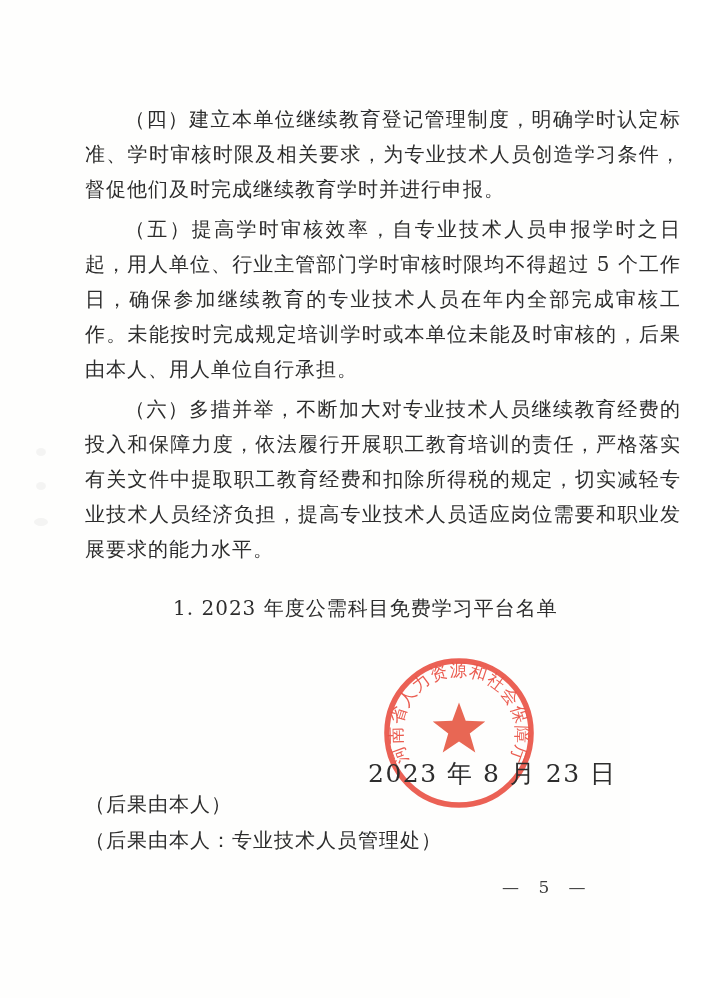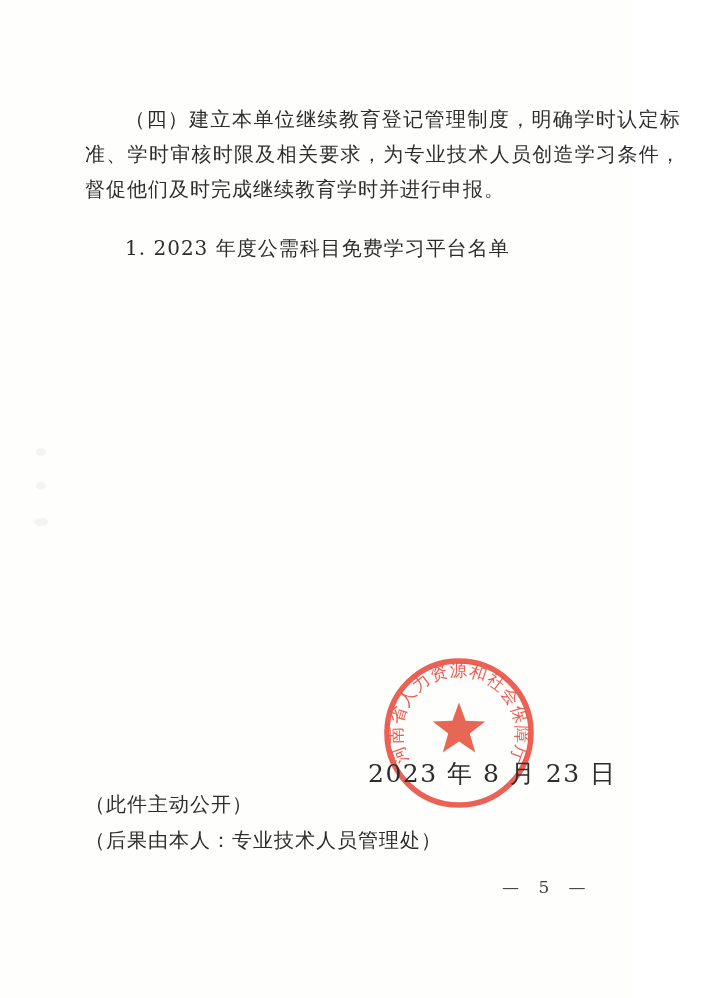--- a/index.html
+++ b/index.html
@@ -19,21 +19,21 @@
     font-size:20px; line-height:35px; letter-spacing:1px;
     text-align:justify;
   }
   .content p { margin:0 0 5px 0; text-indent:2em; }
   .attachments {
     display:flex; flex-direction:row;
     margin-top:24px; margin-left:2em;
   }
   .attach-label { white-space:nowrap; }
   .attach-items { display:flex; flex-direction:column; }
-  .attach-items .attach-item { white-space:nowrap; }
+  .attach-items .attach-item { white-space:nowrap;margin-left:48px; }
   
   .seal {
     position:absolute; left:380px; top:654px; width:158px; height:158px;
     opacity:0.93;
   }
   
   .date-line {
     position:absolute; left:368px; top:757px;
     font-size:25px; letter-spacing:1.5px; color:#2d2d2d;
     white-space:nowrap;
@@ -54,41 +54,43 @@
   .a2 { left:36px; top:482px; }
   .a3 { left:34px; top:518px; width:14px; }
 </style>
 </head>
 <body>
 
 <div class="page">
 
   <div class="content">
     <p>（四）建立本单位继续教育登记管理制度，明确学时认定标准、学时审核时限及相关要求，为专业技术人员创造学习条件，督促他们及时完成继续教育学时并进行申报。</p>
+    <p>（五）提高学时审核效率，自专业技术人员申报学时之日起，用人单位、行业主管部门学时审核时限均不得超过 5 个工作日，确保参加继续教育的专业技术人员在年内全部完成审核工作。未能按时完成规定培训学时或本单位未能及时审核的，后果由本人、用人单位自行承担。</p>
+    <p>（六）多措并举，不断加大对专业技术人员继续教育经费的投入和保障力度，依法履行开展职工教育培训的责任，严格落实有关文件中提取职工教育经费和扣除所得税的规定，切实减轻专业技术人员经济负担，提高专业技术人员适应岗位需要和职业发展要求的能力水平。</p>
 
     <div class="attachments">
       <div class="attach-items">
         <div class="attach-item">1. 2023 年度公需科目免费学习平台名单</div>
       </div>
     </div>
   </div>
 
   <svg class="seal" viewBox="0 0 160 160" xmlns="http://www.w3.org/2000/svg">
     <circle cx="80" cy="80" r="73" fill="none" stroke="#e8473a" stroke-width="5.5" opacity="0.92"></circle>
     <polygon points="80,49 86.8,67.7 106.6,68.3 90.9,80.6 96.5,99.7 80,88.5 63.5,99.7 69.1,80.6 53.4,68.3 73.2,67.7" fill="#e34a33" opacity="0.9"></polygon>
     <path id="sealArc" d="M 39,121 A 58,58 0 1 1 121,121" fill="none"></path>
     <text font-size="17.5" fill="#e8473a" letter-spacing="1" opacity="0.95" font-family="DejaVu Serif, Liberation Serif, serif">
       <textPath href="#sealArc" startOffset="50%" text-anchor="middle">河南省人力资源和社会保障厅</textPath>
     </text>
   </svg>
 
   <div class="date-line">2023 年 8 月 23 日</div>
 
   <div class="notes">
-    <div>（此件主动公开）</div>
+    <div>（后果由本人）</div>
     <div>（后果由本人：专业技术人员管理处）</div>
   </div>
 
   <div class="footer">— 5 —</div>
 
   <div class="artifact a1"></div>
   <div class="artifact a2"></div>
   <div class="artifact a3"></div>
 
 </div>

